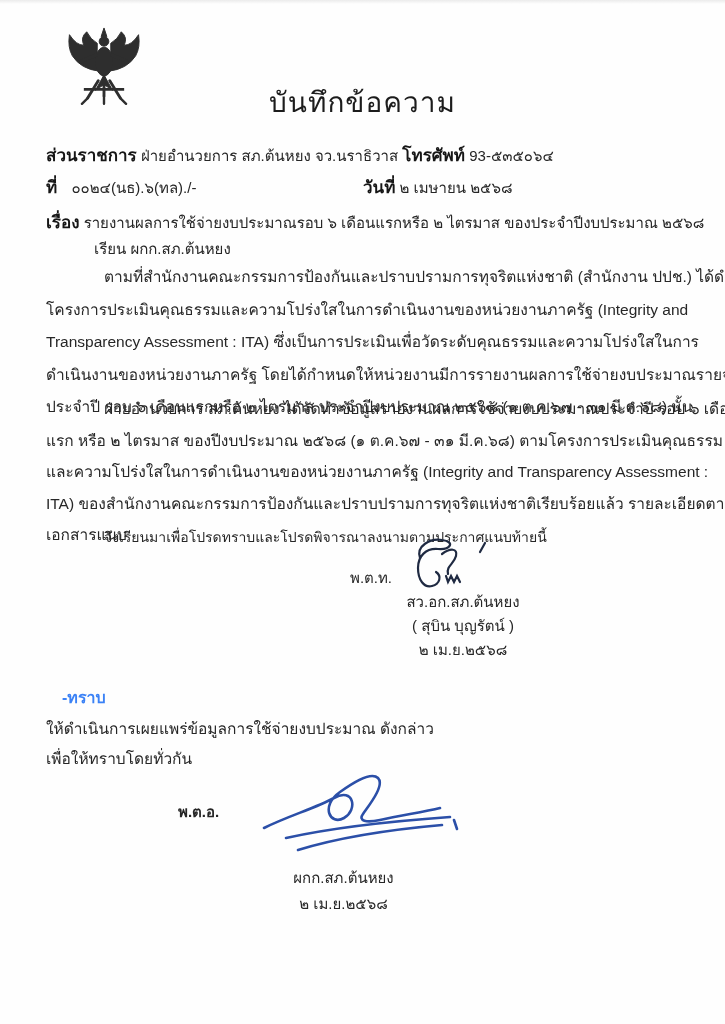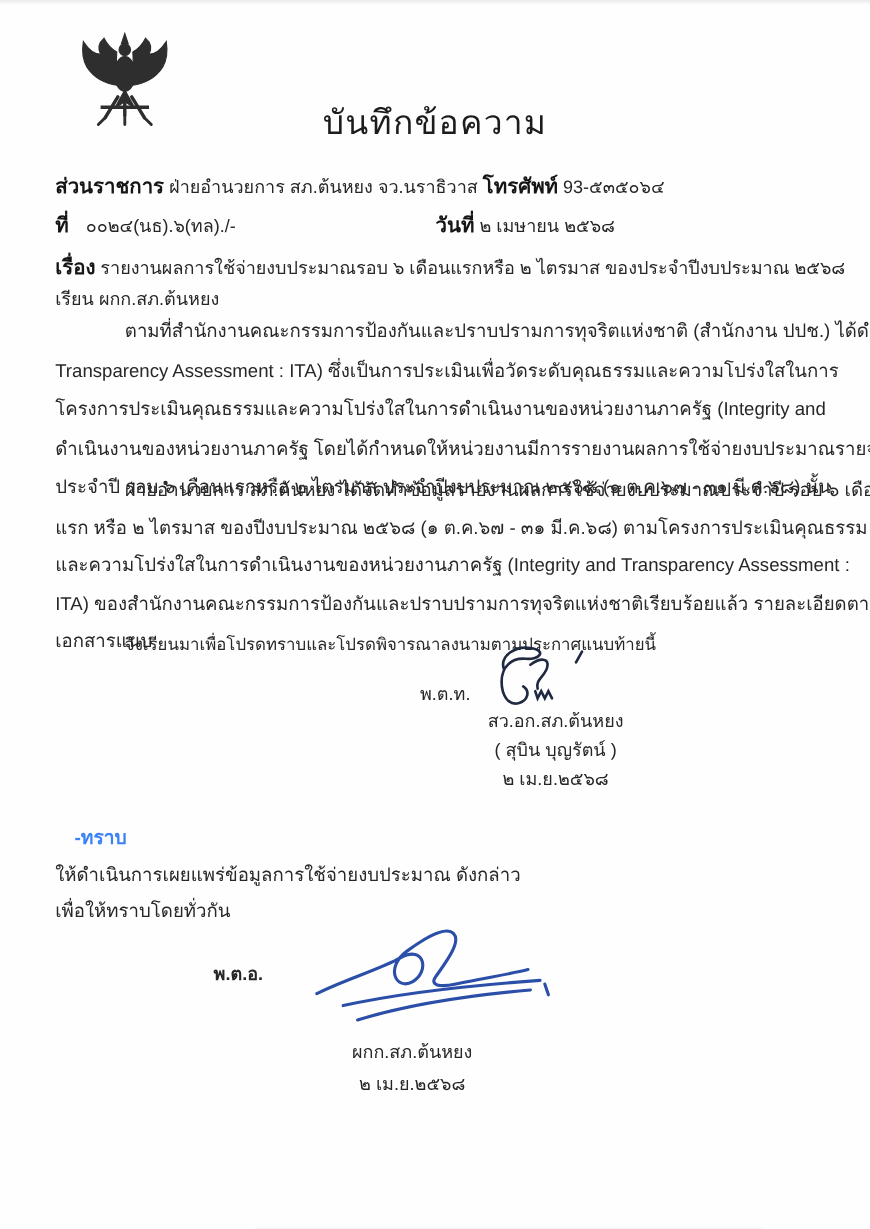--- a/index.html
+++ b/index.html
@@ -77,29 +77,29 @@
       <span class="lbl">วันที่</span>
       <span class="val">๒ เมษายน ๒๕๖๘</span>
     </span>
   </div>
 
   <div class="meta-row" style="top:208px;">
     <span class="lbl">เรื่อง</span>
     <span class="val">รายงานผลการใช้จ่ายงบประมาณรอบ ๖ เดือนแรกหรือ ๒ ไตรมาส ของประจำปีงบประมาณ ๒๕๖๘</span>
   </div>
 
-  <div class="meta-row" style="top:237px;">
+  <div class="meta-row" style="top:237px;margin-left:48px;">
     <span class="val">เรียน</span>
     <span class="val">ผกก.สภ.ต้นหยง</span>
   </div>
 
   <div class="para" style="top:261px;">
     <div class="indent">ตามที่สำนักงานคณะกรรมการป้องกันและปราบปรามการทุจริตแห่งชาติ (สำนักงาน ปปช.) ได้ดำเนิน</div>
+    <div>โครงการประเมินคุณธรรมและความโปร่งใสในการดำเนินงานของหน่วยงานภาครัฐ  (Integrity and</div>
     <div>Transparency Assessment : ITA) ซึ่งเป็นการประเมินเพื่อวัดระดับคุณธรรมและความโปร่งใสในการ</div>
-    <div>โครงการประเมินคุณธรรมและความโปร่งใสในการดำเนินงานของหน่วยงานภาครัฐ  (Integrity and</div>
     <div>ดำเนินงานของหน่วยงานภาครัฐ โดยได้กำหนดให้หน่วยงานมีการรายงานผลการใช้จ่ายงบประมาณรายจ่าย</div>
     <div>ประจำปี รอบ ๖ เดือนแรกหรือ ๒ ไตรมาส ประจำปีงบประมาณ ๒๕๖๘ (๑ ต.ค.๖๗ - ๓๑ มี.ค.๖๘) นั้น</div>
   </div>
 
   <div class="para" style="top:393px; line-height:31.5px;">
     <div class="indent">ฝ่ายอำนวยการ สภ.ต้นหยง ได้จัดทำข้อมูลรายงานผลการใช้จ่ายงบประมาณประจำปี รอบ ๖ เดือน</div>
     <div>แรก หรือ ๒ ไตรมาส ของปีงบประมาณ ๒๕๖๘ (๑ ต.ค.๖๗ - ๓๑ มี.ค.๖๘)  ตามโครงการประเมินคุณธรรม</div>
     <div>และความโปร่งใสในการดำเนินงานของหน่วยงานภาครัฐ  (Integrity and Transparency Assessment :</div>
     <div>ITA) ของสำนักงานคณะกรรมการป้องกันและปราบปรามการทุจริตแห่งชาติเรียบร้อยแล้ว รายละเอียดตาม</div>
     <div>เอกสารแนบ</div>

